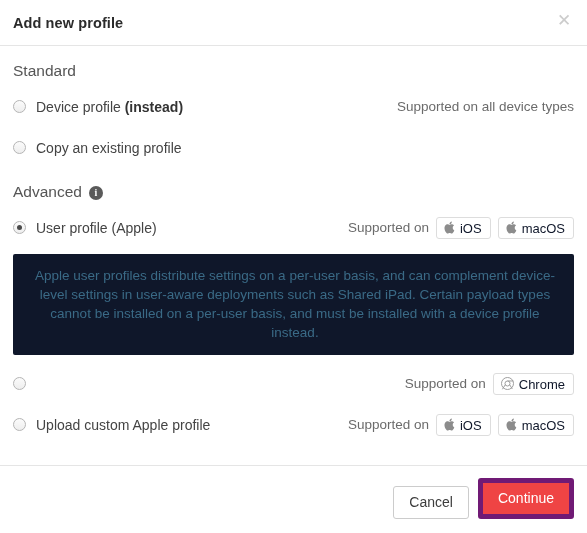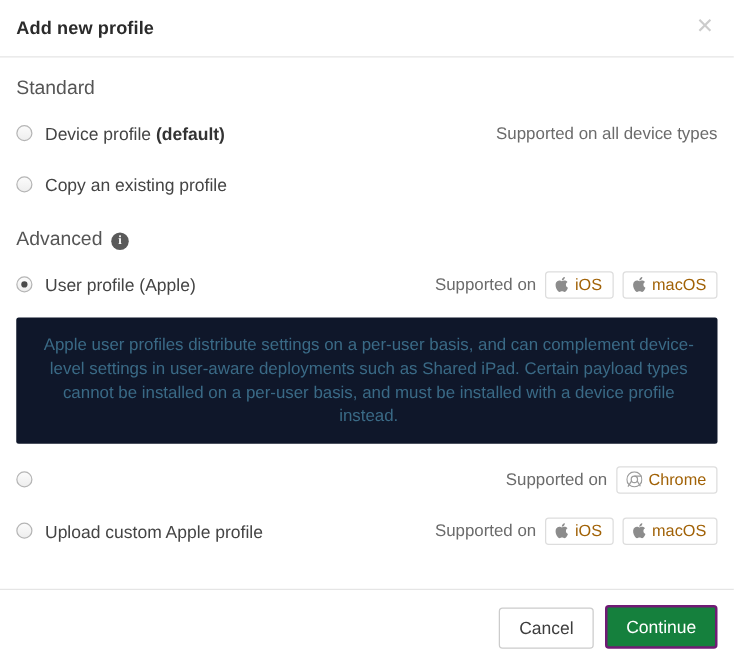--- a/index.html
+++ b/index.html
@@ -146,28 +146,28 @@
     white-space: nowrap;
   }
   .supported-text {
     font-size: 13.5px;
     color: #6b6b6b;
   }
 
   
   .badge {
     display: inline-flex;
-    align-items: center;
+    align-items: flex-start;
     gap: 5px;
     border: 1px solid #dddddd;
     border-radius: 3px;
     background: #ffffff;
     padding: 3px 8px 3px 7px;
     font-size: 13px;
-    color: #a16207;
+    color: #0f172a;
     line-height: 15px;
     height: 22px;
     box-sizing: border-box;
   }
   .badge svg { display: block; }
 
   
   .callout {
     background: #0f172a;
     color: #3a6a86;
@@ -198,22 +198,22 @@
     cursor: pointer;
     line-height: 17px;
     box-sizing: border-box;
   }
   .btn-cancel {
     background: #ffffff;
     border: 1px solid #cccccc;
     color: #3d3d3d;
   }
   .btn-primary {
-    background: #15803d;
-    border: 2px solid #701a75;
+    background: #ef4444;
+    border: 5px solid #701a75;
     color: #ffffff;
   }
 </style>
 </head>
 <body>
 
 <div class="modal">
 
   <div class="modal-header">
     <div class="modal-title">Add new profile</div>
@@ -222,21 +222,21 @@
 
   <div class="modal-body">
 
     <div class="section-title standard">
       <span>Standard</span>
     </div>
 
     <div class="option-row">
       <div class="option-left">
         <span class="radio"></span>
-        <span class="option-label"><span>Device profile </span><span class="bold">(default)</span></span>
+        <span class="option-label"><span>Device profile </span><span class="bold">(instead)</span></span>
       </div>
       <div class="option-right">
         <span class="supported-text">Supported on all device types</span>
       </div>
     </div>
 
     <div class="option-row">
       <div class="option-left">
         <span class="radio"></span>
         <span class="option-label">Copy an existing profile</span>

